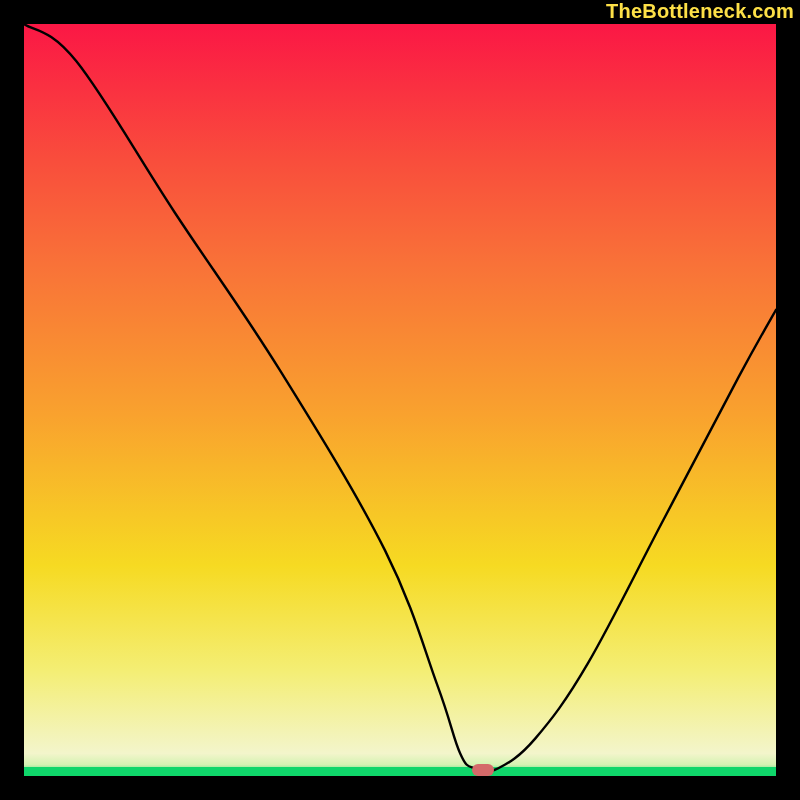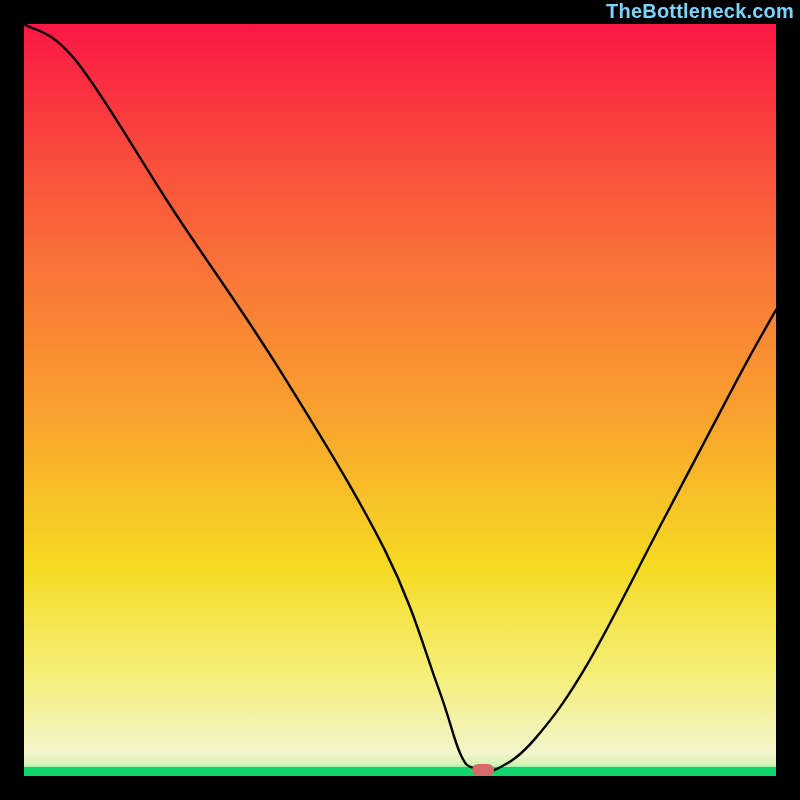--- a/index.html
+++ b/index.html
@@ -50,21 +50,21 @@
     width: 22px;
     height: 12px;
     border-radius: 6px;
     background: #d46a6a;
     transform: translate(-50%, -50%);
   }
   .watermark {
     position: absolute;
     top: 0;
     right: 6px;
-    color: #7dd3fc;
+    color: #fde047;
     font-size: 20px;
     font-weight: 600;
     letter-spacing: 0.2px;
   }
 </style>
 </head>
 <body>
 
 <div class="frame">
 

